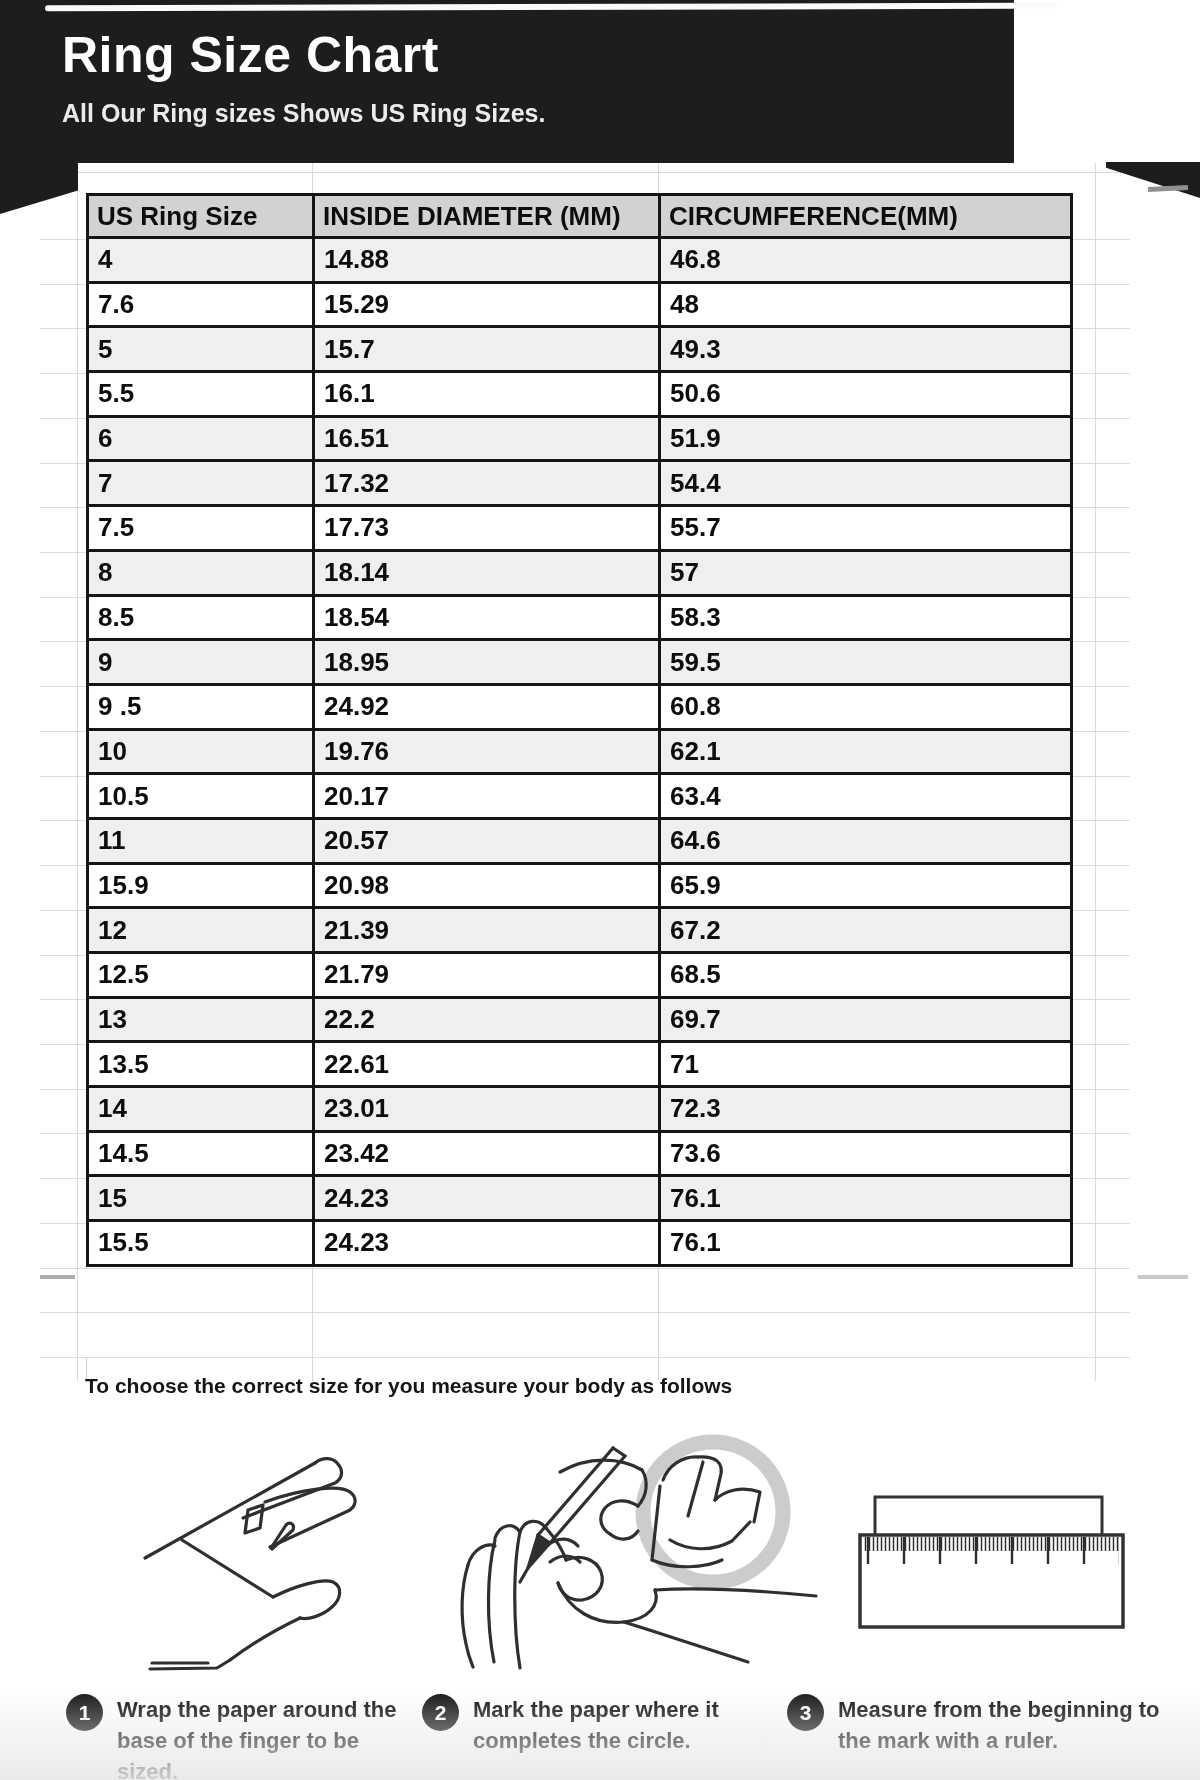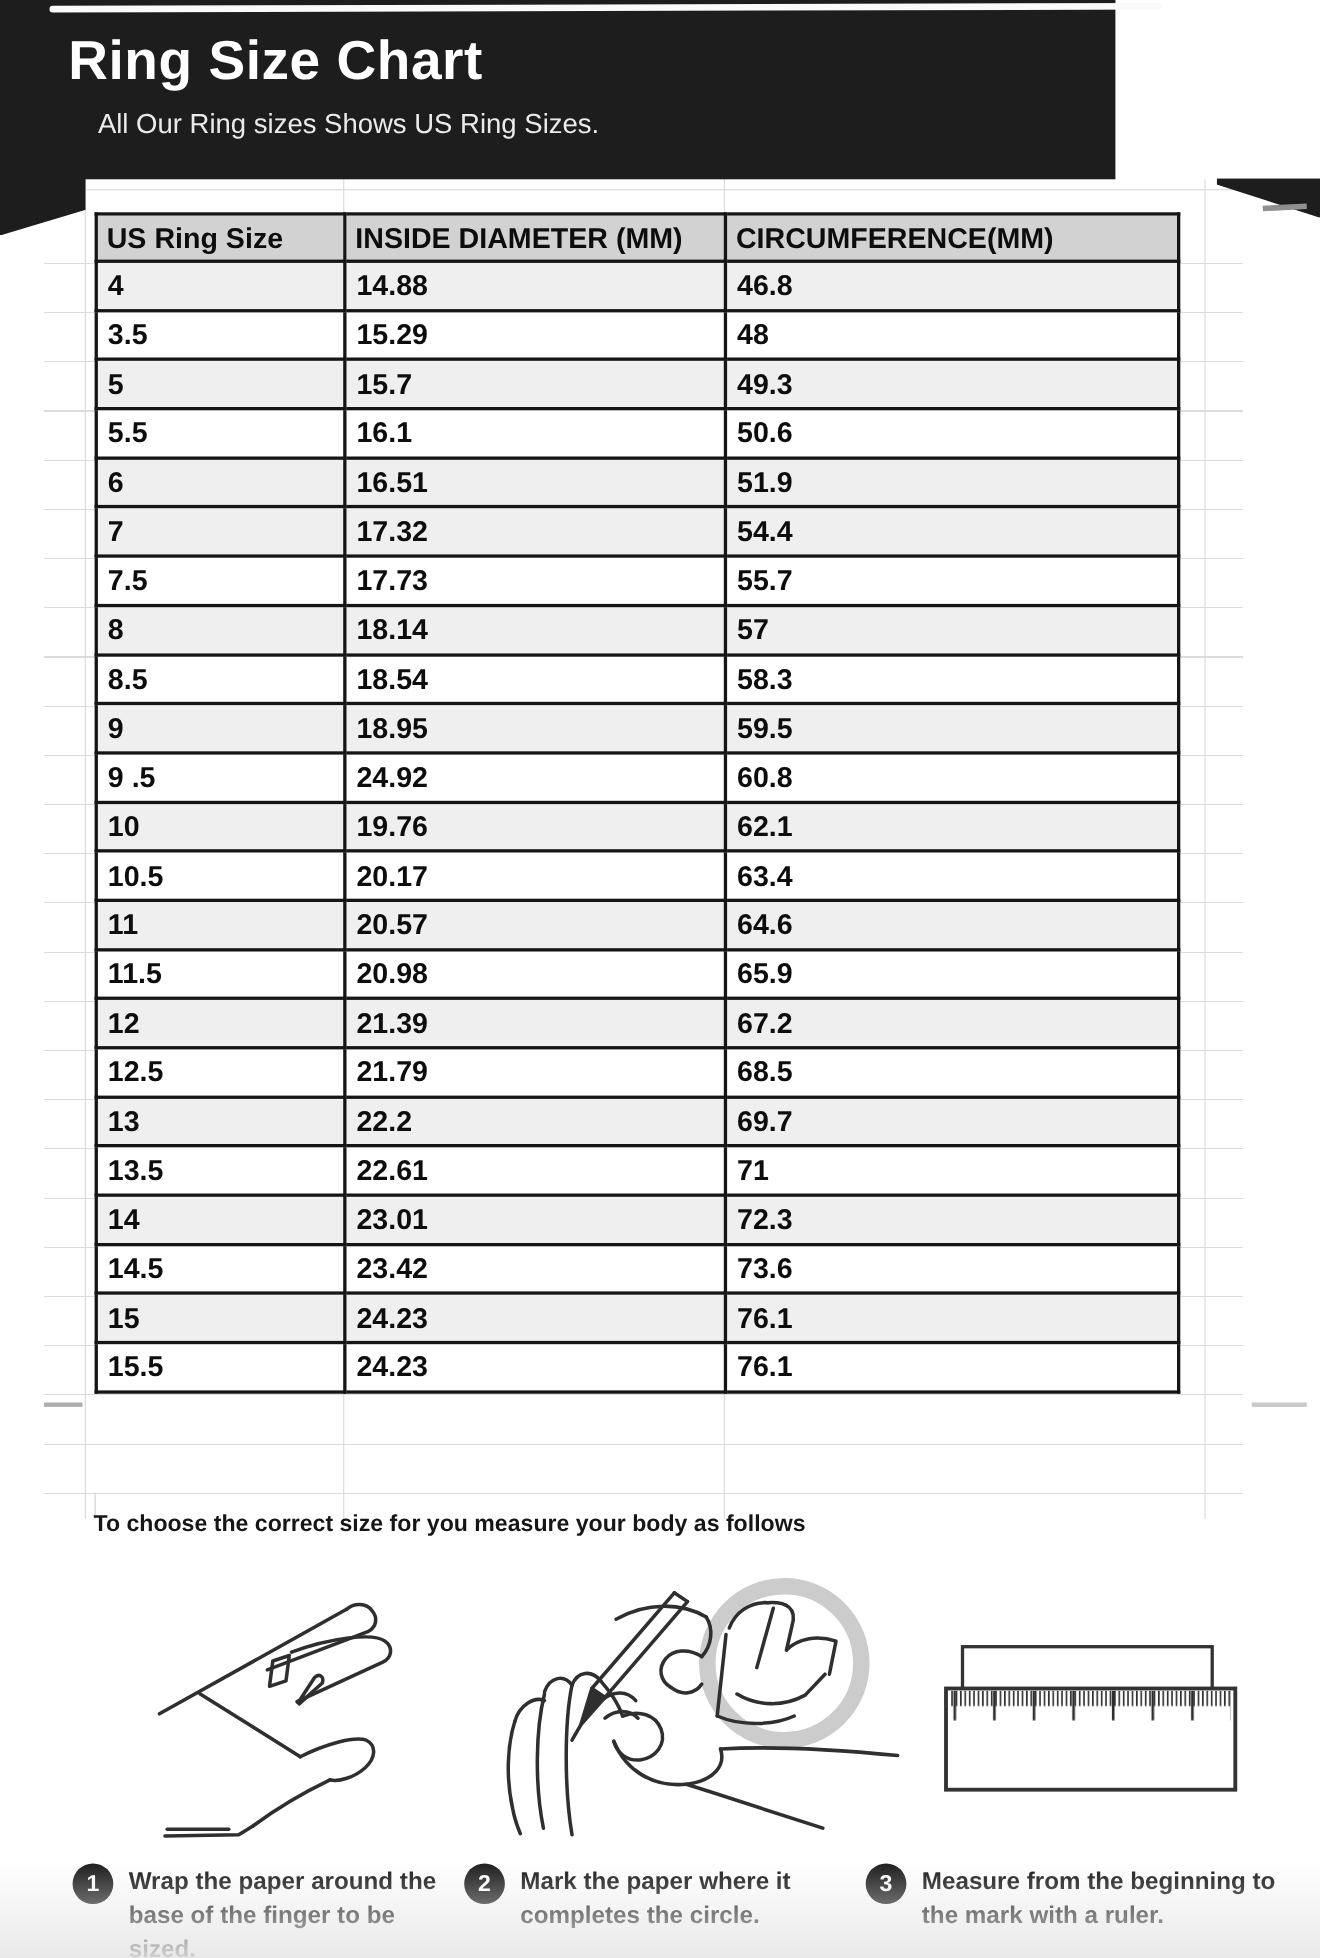--- a/index.html
+++ b/index.html
@@ -5,21 +5,21 @@
   html,body{margin:0;padding:0;}
   body{
     width:1200px;height:1780px;position:relative;overflow:hidden;
     background:#ffffff;font-family:"Liberation Sans","DejaVu Sans",sans-serif;
   }
   
   .banner{position:absolute;left:0;top:0;width:1014px;height:163px;background:#1d1d1d;z-index:3;}
   .banner-sliver{position:absolute;left:45px;top:4px;width:1012px;height:6px;background:#fafafa;
     border-radius:3px;transform:rotate(-0.15deg);}
   .title{position:absolute;left:62px;top:26px;font-size:50px;font-weight:800;color:#ffffff;letter-spacing:.5px;}
-  .subtitle{position:absolute;left:62px;top:99px;font-size:25px;font-weight:400;color:#ebebeb;margin-left:27px;}
+  .subtitle{position:absolute;left:62px;top:99px;font-size:25px;font-weight:700;color:#ebebeb;}
   .wedge-left{position:absolute;left:0;top:162px;width:78px;height:52px;background:#1d1d1d;z-index:3;
     clip-path:polygon(0 0,100% 0,100% 55%,0 100%);}
   .wedge-right{position:absolute;right:0;top:162px;width:94px;height:36px;background:#1d1d1d;z-index:3;
     clip-path:polygon(0 0,100% 0,100% 100%,0 16%);}
   .wedge-dash{position:absolute;left:1148px;top:186px;width:40px;height:5px;background:#8f8f8f;
     transform:rotate(-3deg);z-index:4;}
   
   .hgrid{position:absolute;left:40px;top:239px;width:1090px;height:1146px;z-index:1;
     background:repeating-linear-gradient(to bottom,#dcdcdc 0 1px,transparent 1px 44.72px);}
   .vline{position:absolute;top:163px;width:1px;height:1218px;background:#d9d9d9;z-index:1;}
@@ -95,21 +95,21 @@
   </thead>
   <tbody>
 
       <tr class="zebra">
         <td>4</td>
         <td>14.88</td>
         <td>46.8</td>
       </tr>
 
       <tr>
-        <td>3.5</td>
+        <td>7.6</td>
         <td>15.29</td>
         <td>48</td>
       </tr>
 
       <tr class="zebra">
         <td>5</td>
         <td>15.7</td>
         <td>49.3</td>
       </tr>
 
@@ -174,21 +174,21 @@
         <td>63.4</td>
       </tr>
 
       <tr class="zebra">
         <td>11</td>
         <td>20.57</td>
         <td>64.6</td>
       </tr>
 
       <tr>
-        <td>11.5</td>
+        <td>15.9</td>
         <td>20.98</td>
         <td>65.9</td>
       </tr>
 
       <tr class="zebra">
         <td>12</td>
         <td>21.39</td>
         <td>67.2</td>
       </tr>
 

